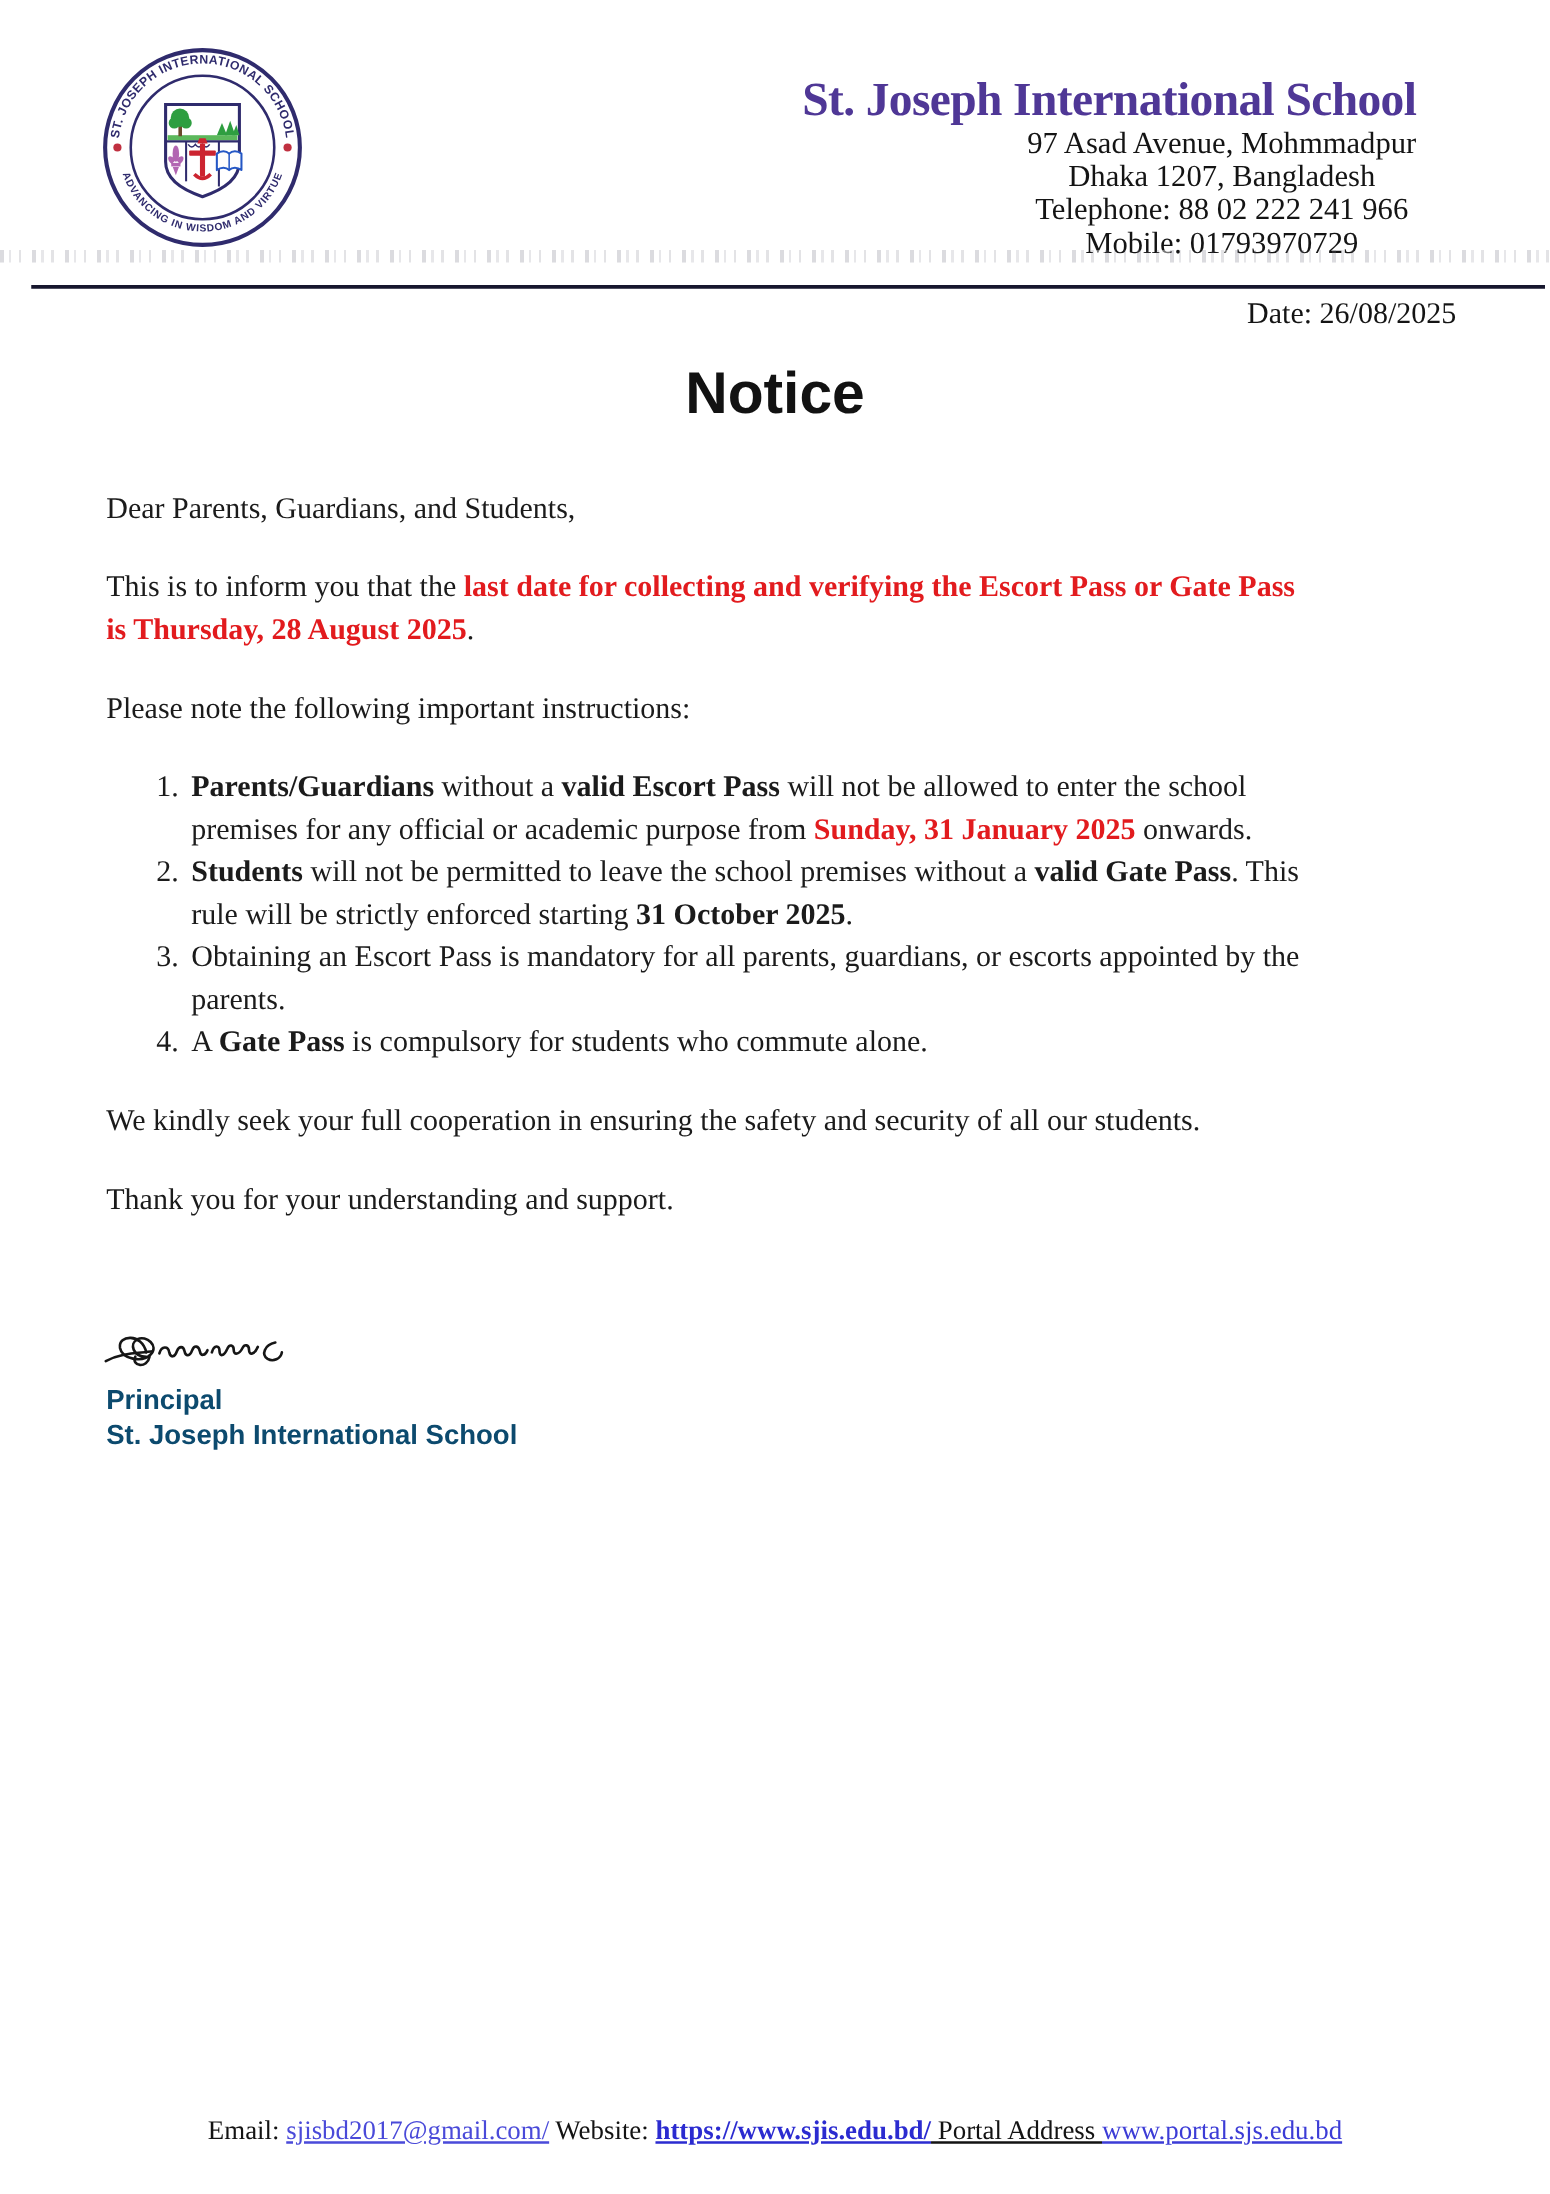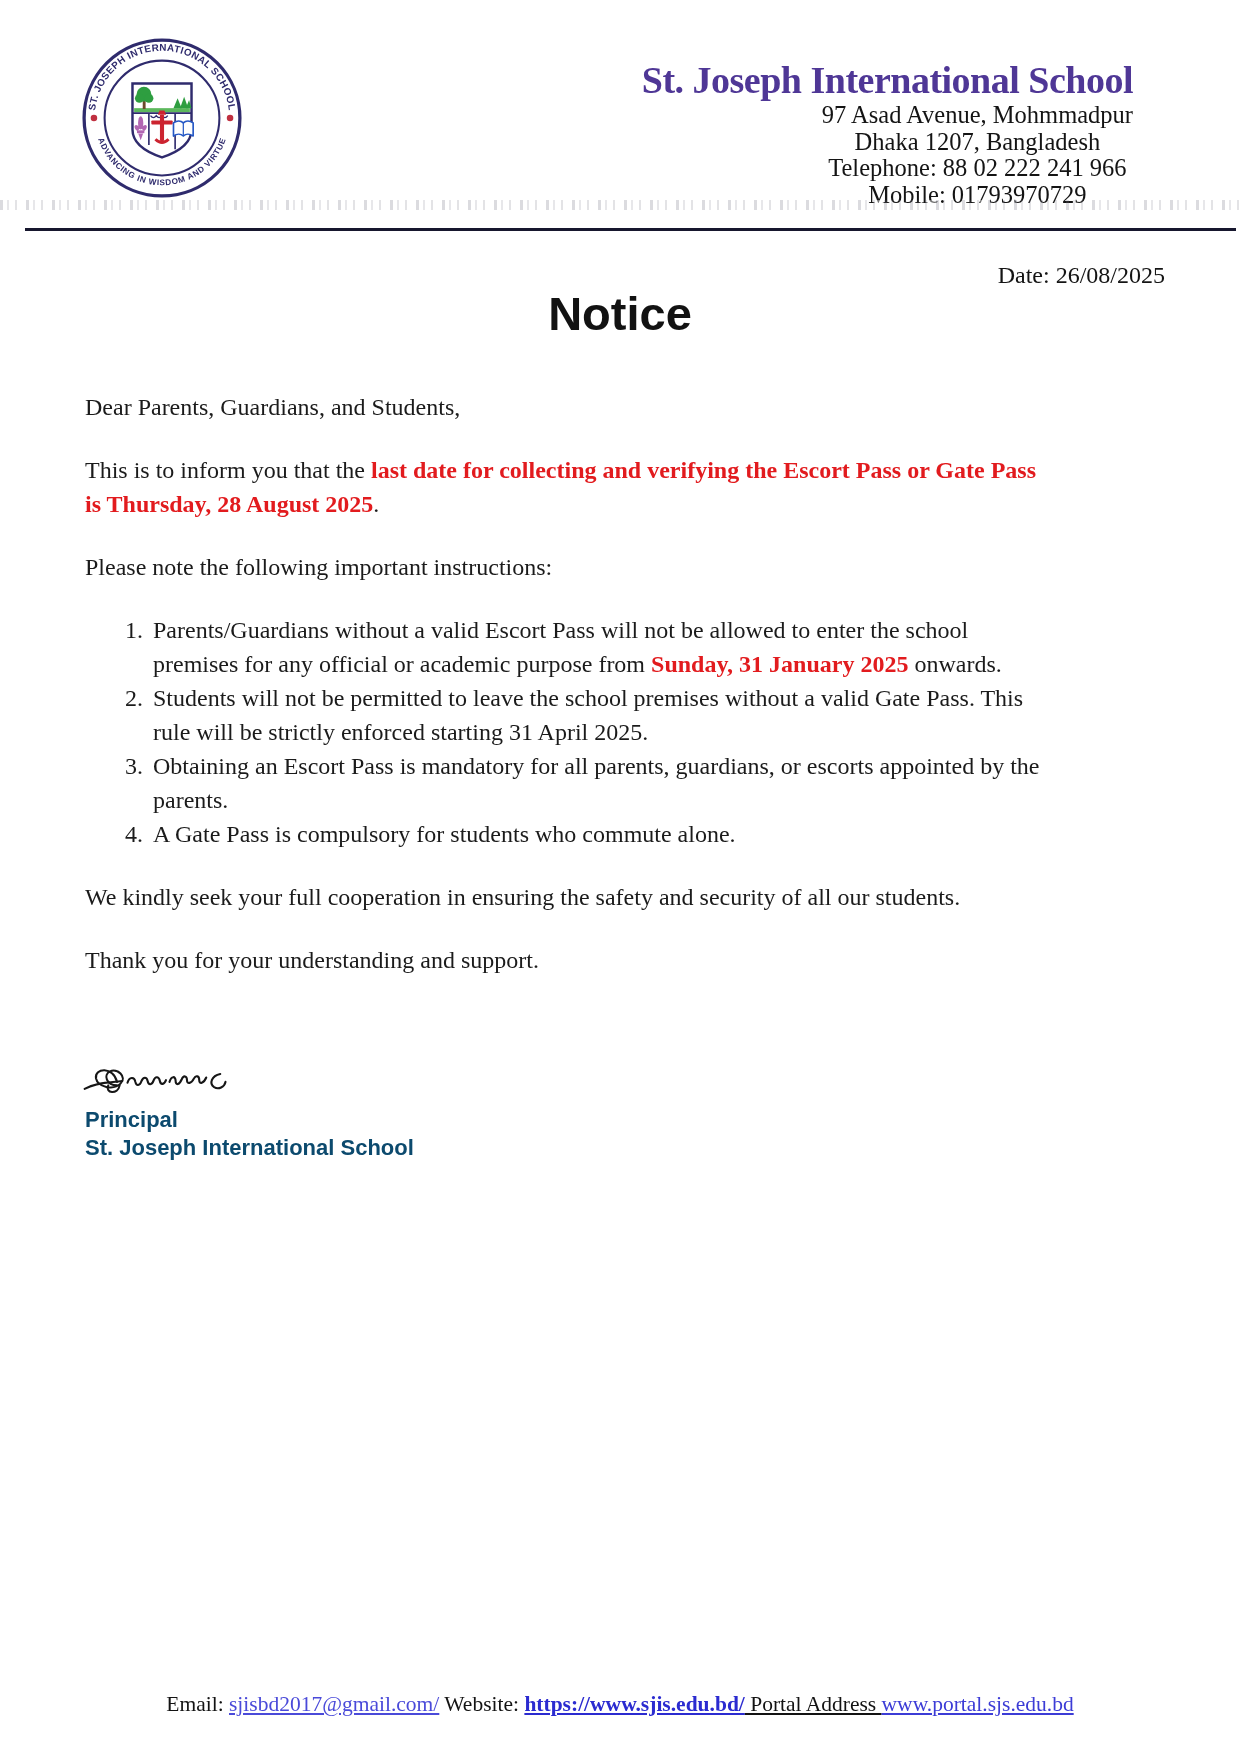--- a/index.html
+++ b/index.html
@@ -14,33 +14,33 @@
         font-size:24.5px;line-height:26.5px;color:#141414;}
   .scan-noise{position:absolute;left:0;top:200px;width:1240px;height:10px;opacity:.55;
         background-image:
           repeating-linear-gradient(90deg, rgba(110,110,125,.45) 0 3px, transparent 3px 7px,
             rgba(110,110,125,.3) 7px 9px, transparent 9px 15px, rgba(110,110,125,.35) 15px 17px, transparent 17px 26px),
           repeating-linear-gradient(90deg, transparent 0 44px, rgba(255,255,255,.75) 44px 52px);
         filter:blur(.6px);}
   .divider{position:absolute;left:25px;top:228px;width:1211px;height:0;
         border-top:3px solid #17172e;}
 
-  .date-line{position:absolute;right:75px;top:262px;font-size:24px;color:#141414;}
+  .date-line{position:absolute;right:75px;top:238px;font-size:24px;color:#141414;}
 
   .notice-title{position:absolute;left:0;top:286px;width:1240px;text-align:center;
         font-family:"Liberation Sans",sans-serif;font-weight:bold;font-size:47px;
         letter-spacing:0px;color:#121212;}
 
   
   .body-text{position:absolute;left:85px;top:390px;width:962px;
         font-size:24px;line-height:34px;color:#1b1b1b;}
   .body-text p{margin:0 0 29px 0;}
   .body-text ol{margin:0 0 29px 0;padding-left:64px;}
   .body-text li{padding-left:4px;}
-  .b{font-weight:normal;}
+  .b{font-weight:bold;}
   .rb{font-weight:bold;color:#e21b1e;}
 
   
   .sig{position:absolute;left:82px;top:1054px;width:175px;height:54px;}
   .sig-block{position:absolute;left:85px;top:1106px;font-family:"Liberation Sans",sans-serif;
         font-weight:bold;font-size:22px;line-height:28px;color:#0c4a6e;}
 
   
   .footer{position:absolute;left:0;top:1692px;width:1240px;text-align:center;
         font-size:21.5px;color:#131313;white-space:nowrap;}
@@ -130,21 +130,21 @@
 
   <div class="body-text">
     <p>Dear Parents, Guardians, and Students,</p>
 
     <p><span>This is to inform you that the </span><span class="rb">last date for collecting and verifying the Escort Pass or Gate Pass is Thursday, 28 August 2025</span><span>.</span></p>
 
     <p>Please note the following important instructions:</p>
 
     <ol>
       <li><span class="b">Parents/Guardians</span><span> without a </span><span class="b">valid Escort Pass</span><span> will not be allowed to enter the school premises for any official or academic purpose from </span><span class="rb">Sunday, 31 January 2025</span><span> onwards.</span></li>
-      <li><span class="b">Students</span><span> will not be permitted to leave the school premises without a </span><span class="b">valid Gate Pass</span><span>. This rule will be strictly enforced starting </span><span class="b">31 April 2025</span><span>.</span></li>
+      <li><span class="b">Students</span><span> will not be permitted to leave the school premises without a </span><span class="b">valid Gate Pass</span><span>. This rule will be strictly enforced starting </span><span class="b">31 October 2025</span><span>.</span></li>
       <li><span>Obtaining an Escort Pass is mandatory for all parents, guardians, or escorts appointed by the parents.</span></li>
       <li><span>A </span><span class="b">Gate Pass</span><span> is compulsory for students who commute alone.</span></li>
     </ol>
 
     <p>We kindly seek your full cooperation in ensuring the safety and security of all our students.</p>
     <p>Thank you for your understanding and support.</p>
   </div>
 
   <svg class="sig" viewBox="0 0 200 58">
     <g stroke="#161616" stroke-width="2.4" fill="none" stroke-linecap="round">

